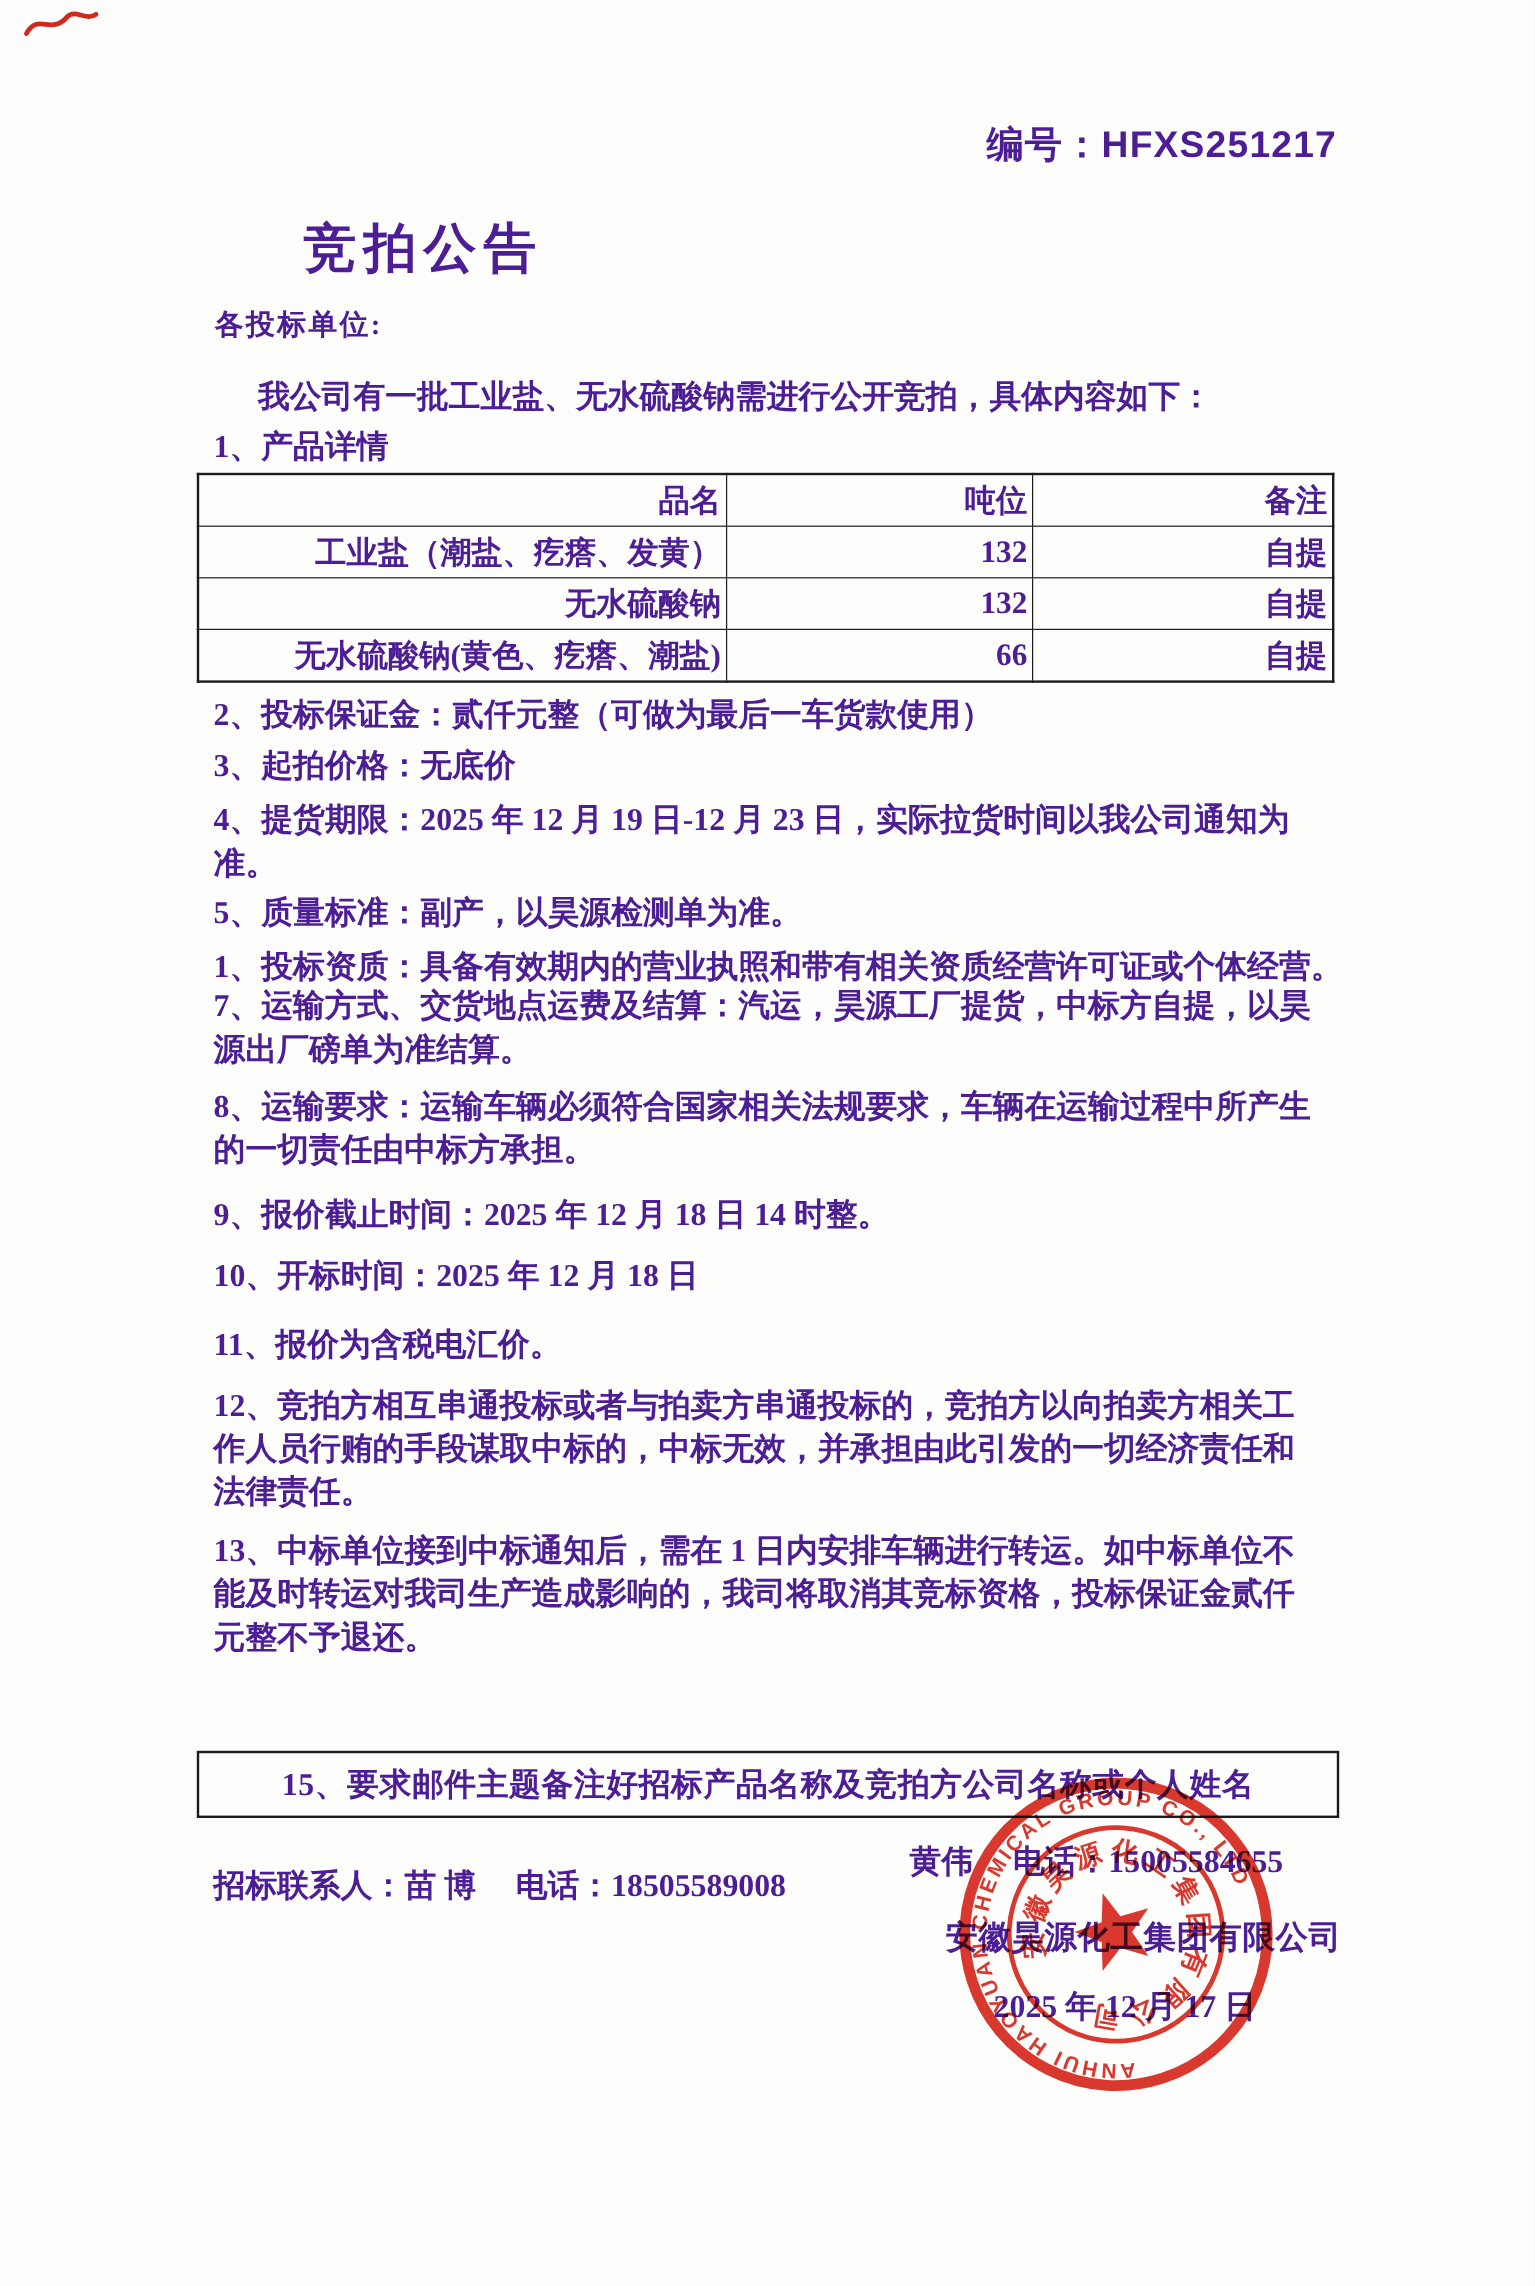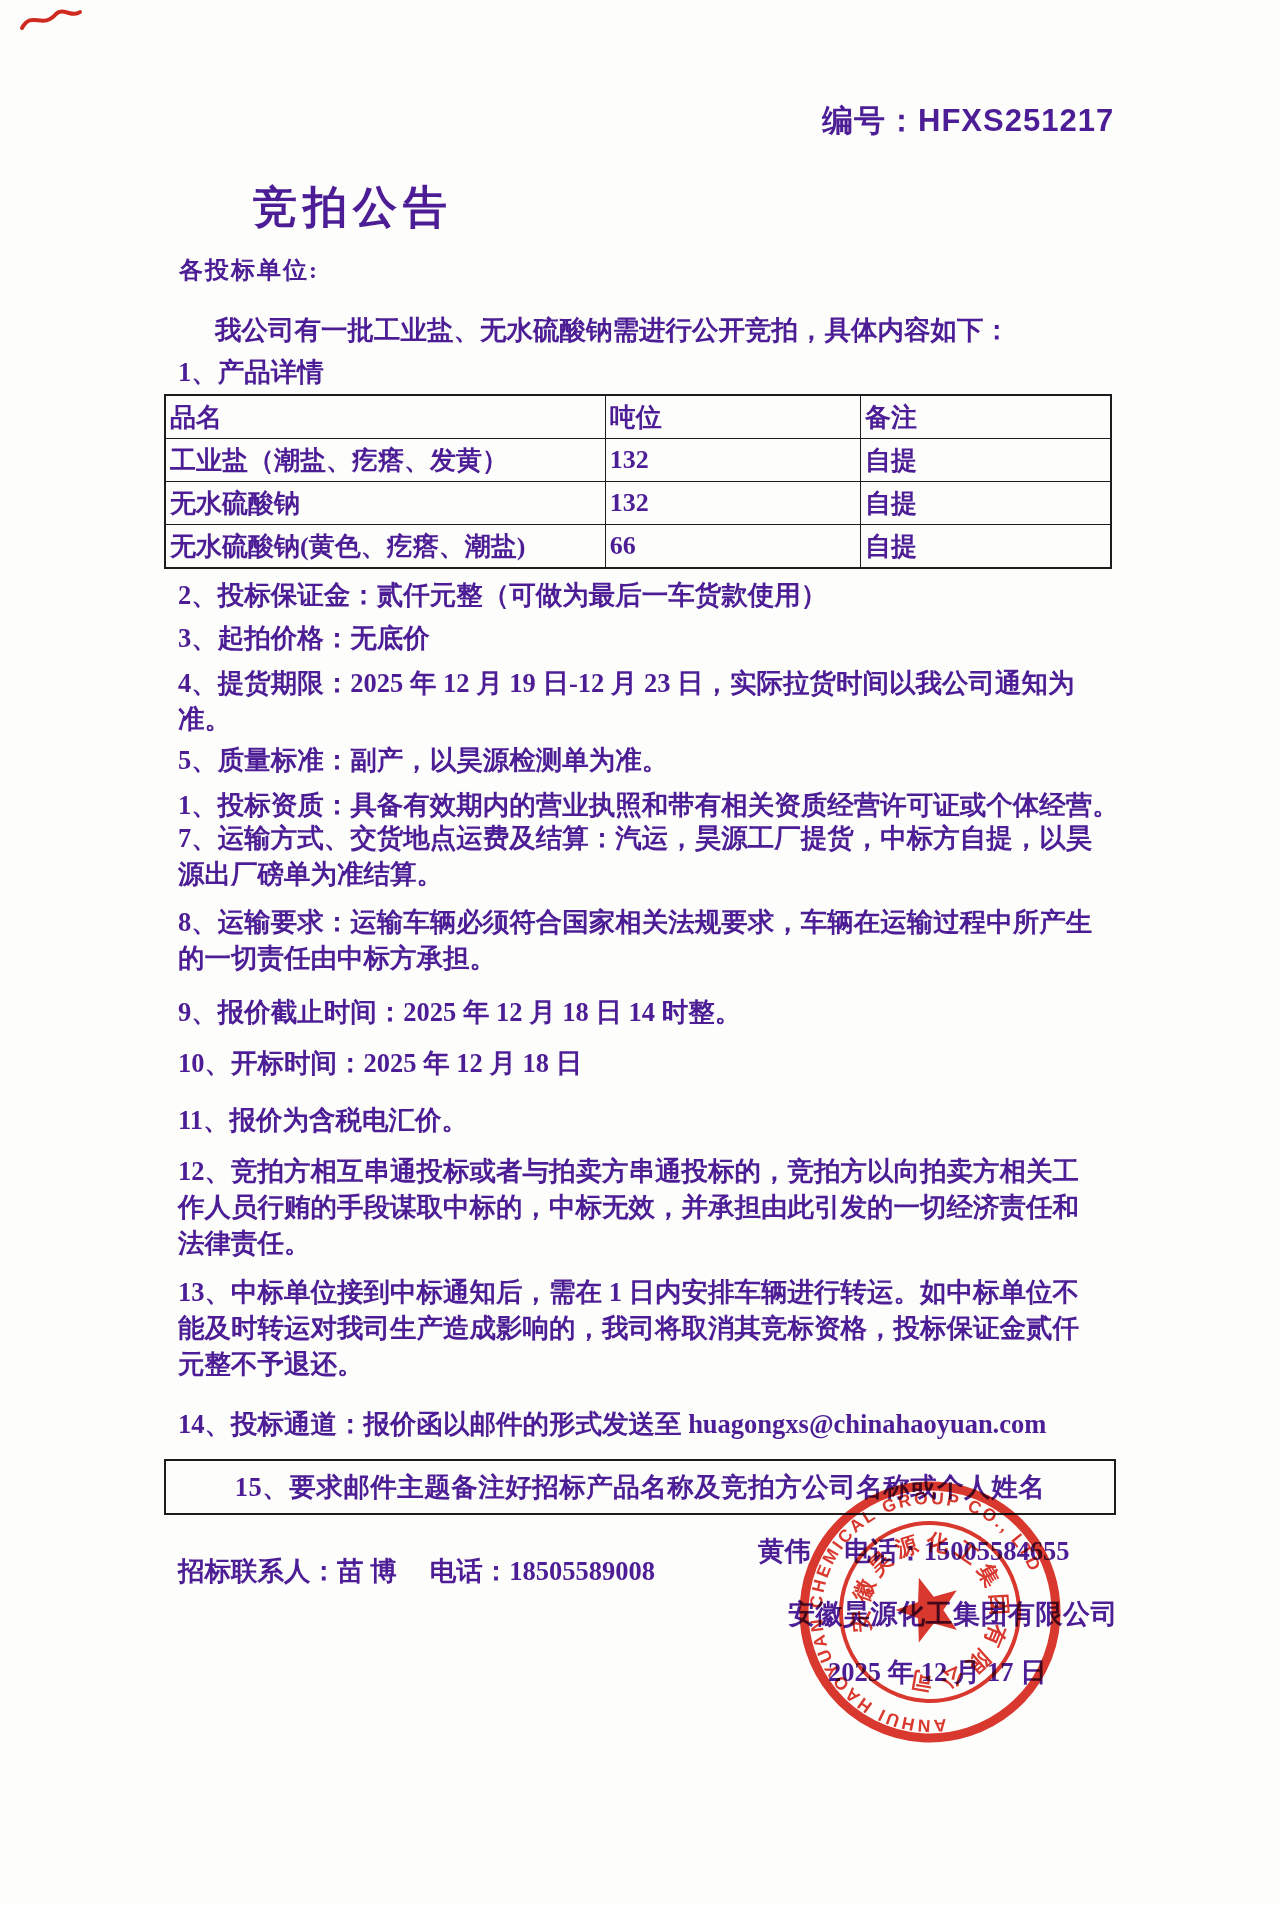--- a/index.html
+++ b/index.html
@@ -34,21 +34,21 @@
     top:354px;left:178px;
     font-size:26.5px;font-weight:600;
   }
   table.products{
     position:absolute;top:394px;left:164px;
     width:948px;border-collapse:collapse;
     font-size:26px;
   }
   table.products td,table.products th{
     border:1.6px solid #1c1c1c;
-    text-align:left;vertical-align:middle;
+    text-align:right;vertical-align:middle;
     height:42px;padding:0 4px;
     font-weight:600;
   }
   table.products th{font-weight:700;}
   table.products{border:2.5px solid #1c1c1c;}
   .c1{width:445px;} .c2{width:254px;} .c3{width:249px;}
   .para{
     position:absolute;left:178px;width:960px;
     font-size:26.5px;line-height:36px;font-weight:600;
     white-space:pre-line;
@@ -126,21 +126,20 @@
 的一切责任由中标方承担。</div>
   <div class="para" style="top:994px">9、报价截止时间：2025 年 12 月 18 日 14 时整。</div>
   <div class="para" style="top:1045px">10、开标时间：2025 年 12 月 18 日</div>
   <div class="para" style="top:1102px">11、报价为含税电汇价。</div>
   <div class="para" style="top:1153px">12、竞拍方相互串通投标或者与拍卖方串通投标的，竞拍方以向拍卖方相关工
 作人员行贿的手段谋取中标的，中标无效，并承担由此引发的一切经济责任和
 法律责任。</div>
   <div class="para" style="top:1274px">13、中标单位接到中标通知后，需在 1 日内安排车辆进行转运。如中标单位不
 能及时转运对我司生产造成影响的，我司将取消其竞标资格，投标保证金贰仟
 元整不予退还。</div>
-  <div class="para" style="top:1406px">14、投标通道：报价函以邮件的形式发送至 huagongxs@chinahaoyuan.com</div>
 
   <div class="box15">15、要求邮件主题备注好招标产品名称及竞拍方公司名称或个人姓名</div>
 
   <div class="abs contact-left">招标联系人：苗 博　 电话：18505589008</div>
   <div class="abs contact-right">黄伟　 电话：15005584655</div>
 
   <div class="abs company">安徽昊源化工集团有限公司</div>
   <div class="abs date">2025 年 12 月 17 日</div>
 
   <svg class="stamp" width="268" height="268" viewBox="0 0 268 268">

